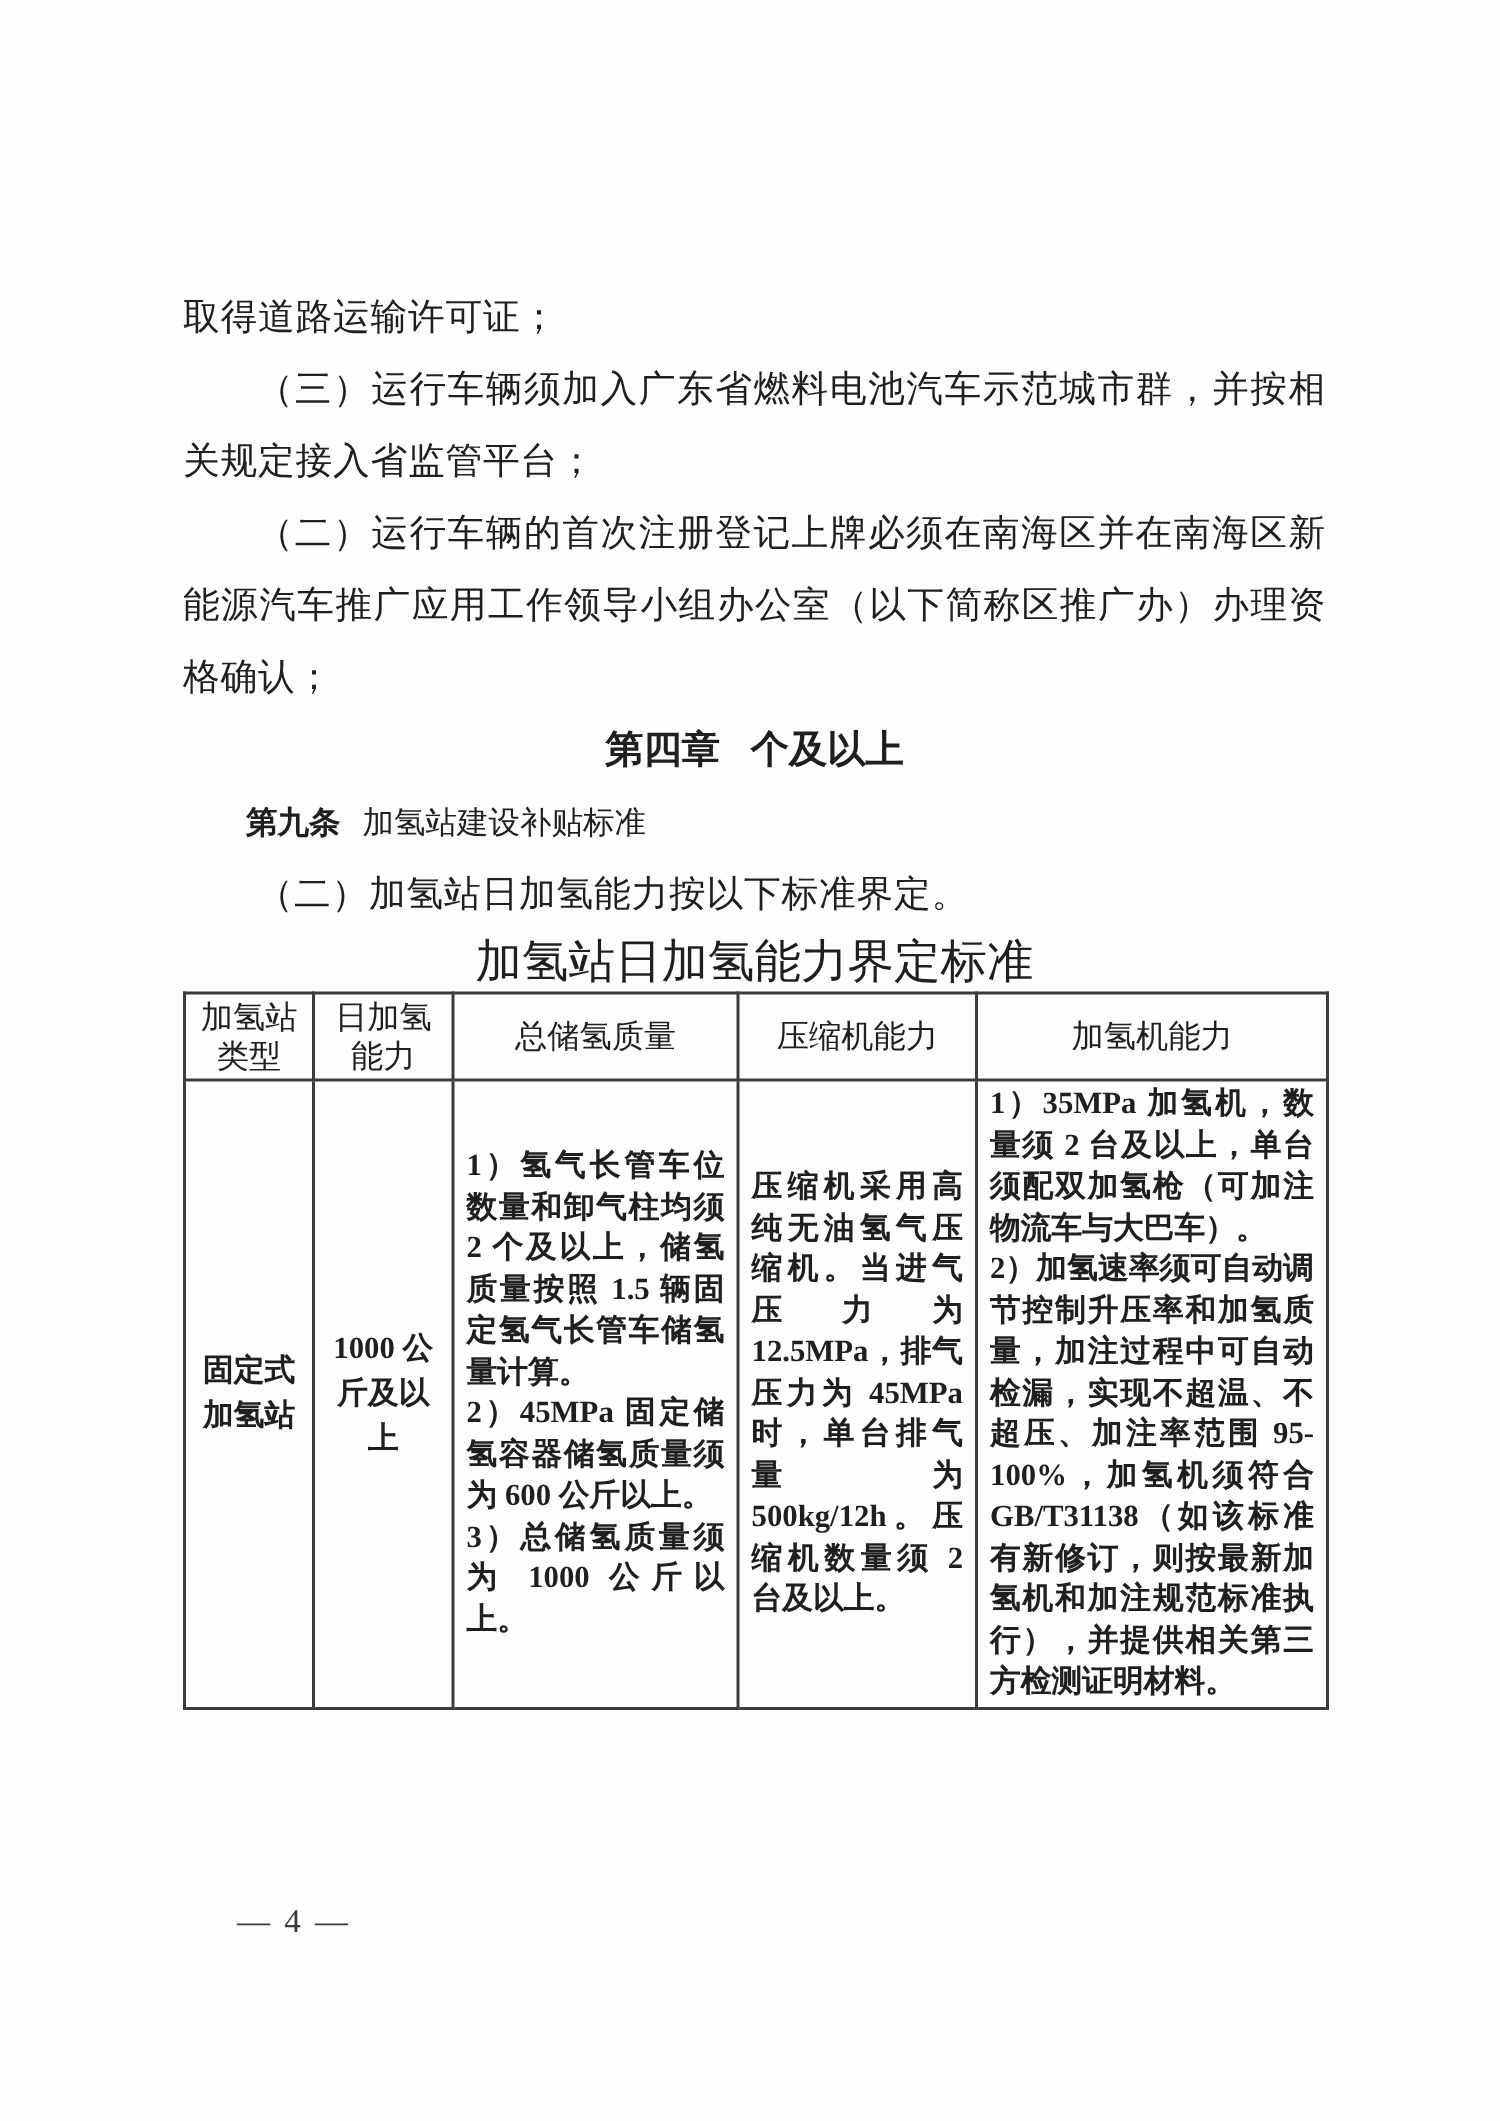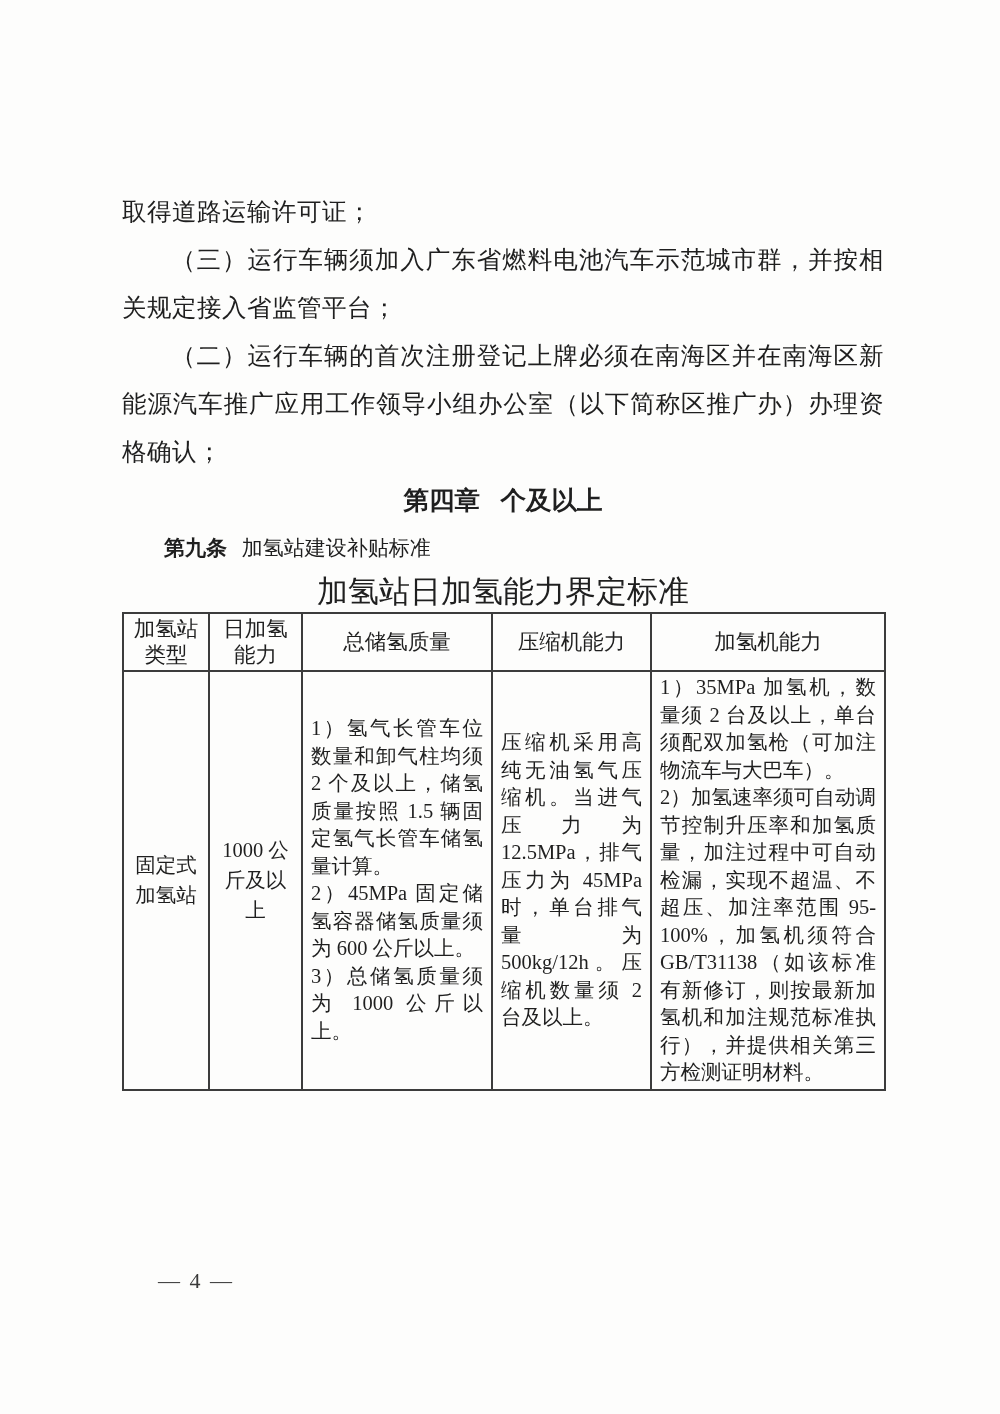--- a/index.html
+++ b/index.html
@@ -66,20 +66,21 @@
     height: 53px;
     font-size: 21.5px;
     line-height: 26px;
     text-align: center;
   }
   .cap-table td {
     font-size: 20.5px;
     line-height: 27.5px;
     text-align: justify;
     height: 385px;
+    font-weight: bold;
   }
   .cap-table td.center {
     text-align: center;
     line-height: 30px;
   }
   .cap-table td p { margin: 0; }
   .col-type { width: 86px; }
   .col-daily { width: 93px; }
   .col-storage { width: 190px; }
   .col-comp { width: 159px; }
@@ -104,20 +105,21 @@
     <p class="para indent">（二）运行车辆的首次注册登记上牌必须在南海区并在南海区新能源汽车推广应用工作领导小组办公室（以下简称区推广办）办理资格确认；</p>
 
     <h2 class="chapter">
       <span class="chapter-label">第四章</span><span>个及以上</span>
     </h2>
 
     <p class="article">
       <span class="article-label">第九条</span><span>加氢站建设补贴标准</span>
     </p>
 
+    <p class="para indent">（二）加氢站日加氢能力按以下标准界定。</p>
 
     <h3 class="table-title">加氢站日加氢能力界定标准</h3>
 
     <table class="cap-table">
       <colgroup>
         <col class="col-type">
         <col class="col-daily">
         <col class="col-storage">
         <col class="col-comp">
         <col class="col-disp">

